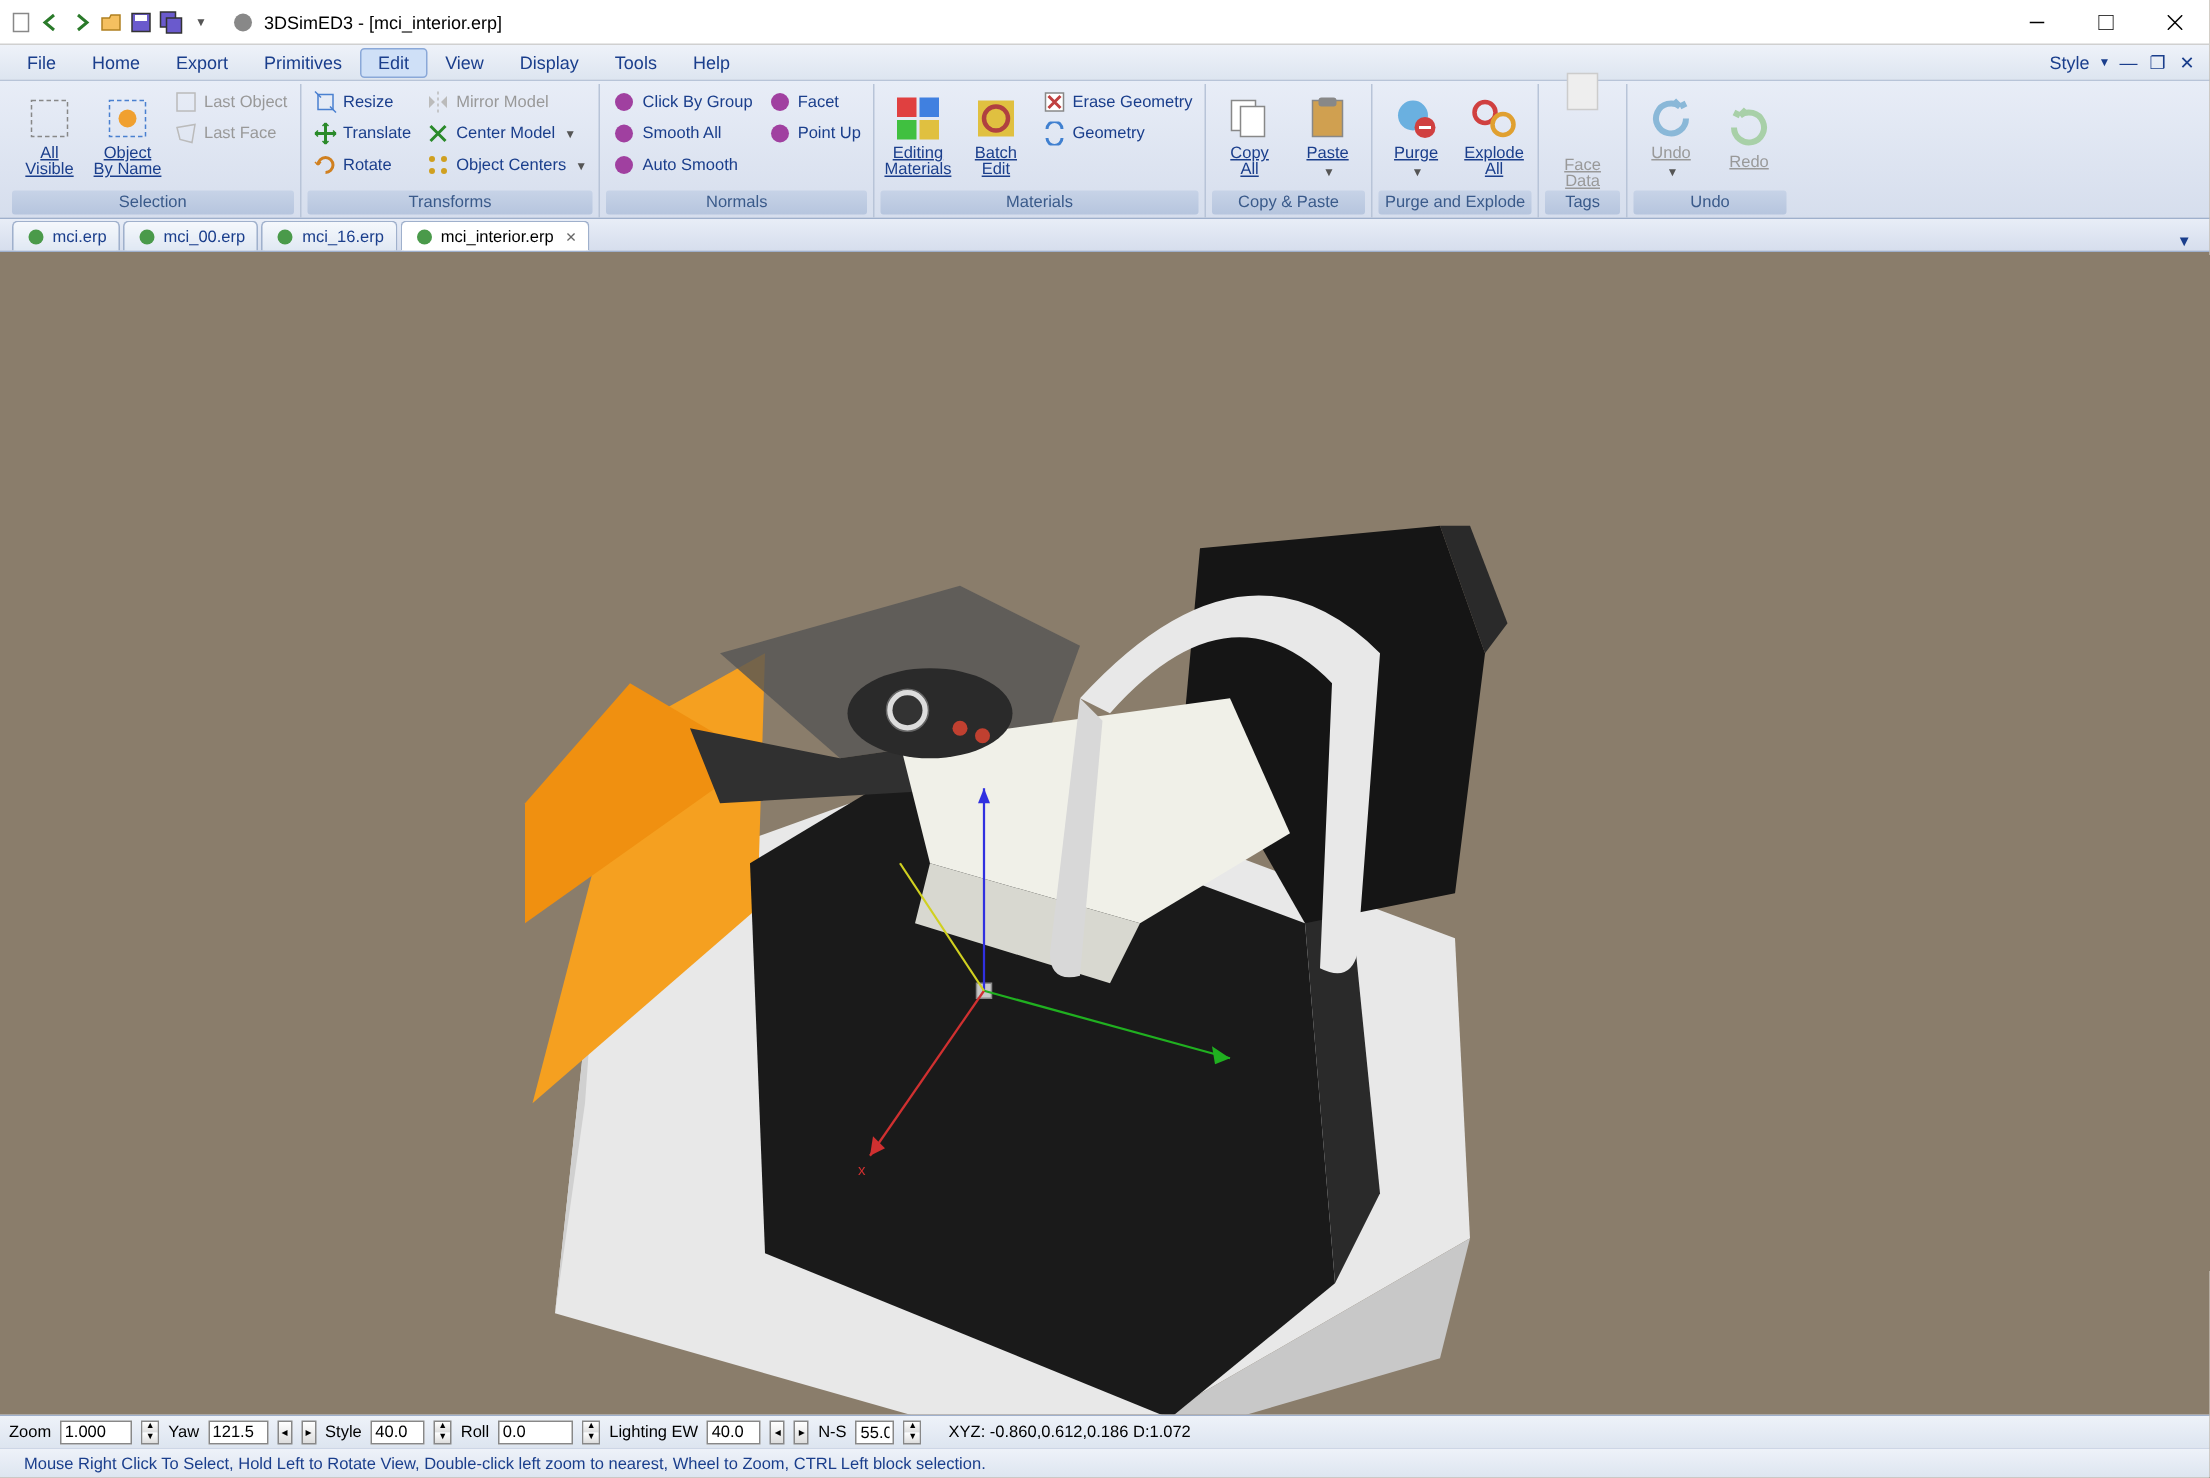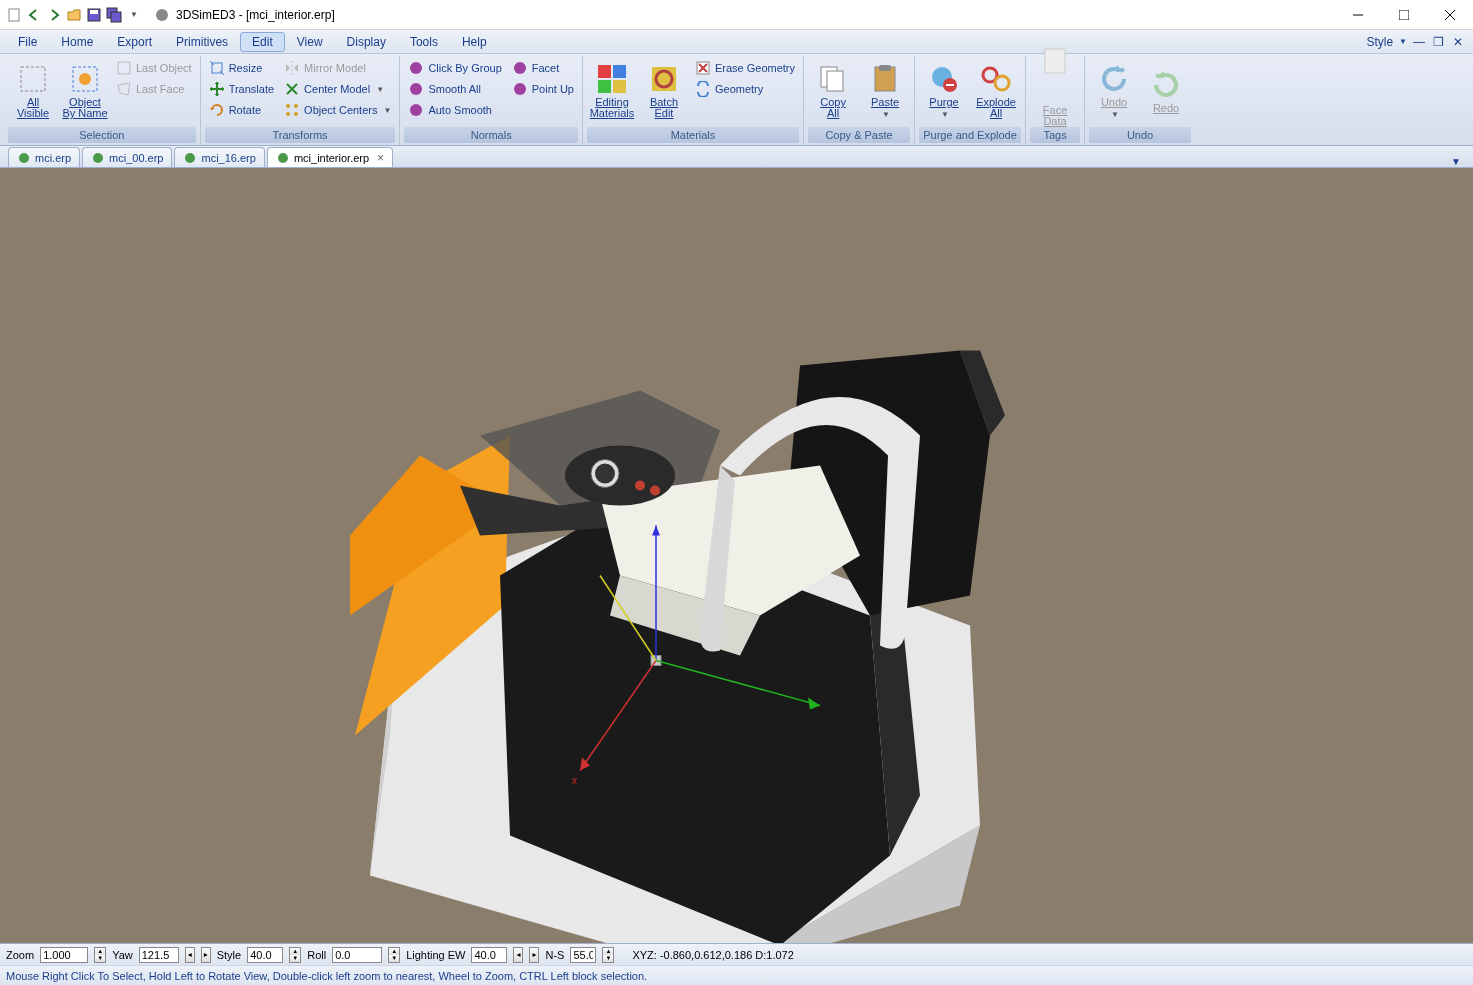--- a/index.html
+++ b/index.html
@@ -44,21 +44,21 @@
 .doc-tab .tico { width: 14px; height: 14px; }
 .doc-tab .close { font-size: 12px; color: #666; margin-left: 4px; }
 .tabbar-right { margin-left: auto; color: #1a3e8c; font-size: 10px; padding-right: 4px; }
 
 
 .viewport { flex: 1; background: #8a7d6b; position: relative; overflow: hidden; }
 .viewport svg { width: 100%; height: 100%; }
 
 
 .statusbar1 { height: 22px; background: linear-gradient(#eef2f9,#dde5f0); border-top: 1px solid #9fb0cc; display: flex; align-items: center; padding: 0 6px; gap: 6px; font-size: 11px; color: #000; }
-.statusbar2 { height: 20px; background: linear-gradient(#eef2f9,#dde5f0); border-top: 1px solid #cdd6e6; display: flex; align-items: center; padding: 0 6px; font-size: 11px; color: #1a3e8c; }
+.statusbar2 { height: 20px; background: linear-gradient(#eef2f9,#dde5f0); border-top: 1px solid #cdd6e6; display: flex; align-items: center; padding: 0 16px; font-size: 11px; color: #1a3e8c; }
 .sb-label { }
 .sb-input { width: 48px; height: 16px; border: 1px solid #888; background: #fff; font-size: 11px; padding: 0 2px; }
 .spin { width: 12px; height: 16px; display: flex; flex-direction: column; border: 1px solid #888; }
 .spin div { flex: 1; background: linear-gradient(#fff,#ddd); font-size: 6px; text-align: center; line-height: 7px; cursor: pointer; }
 .hscroll { width: 10px; height: 16px; background: linear-gradient(#fff,#ddd); border: 1px solid #888; font-size: 8px; text-align: center; line-height: 14px; cursor: pointer; }
 .sb-text { margin-left: 12px; }
 </style>
 </head>
 <body>
 

